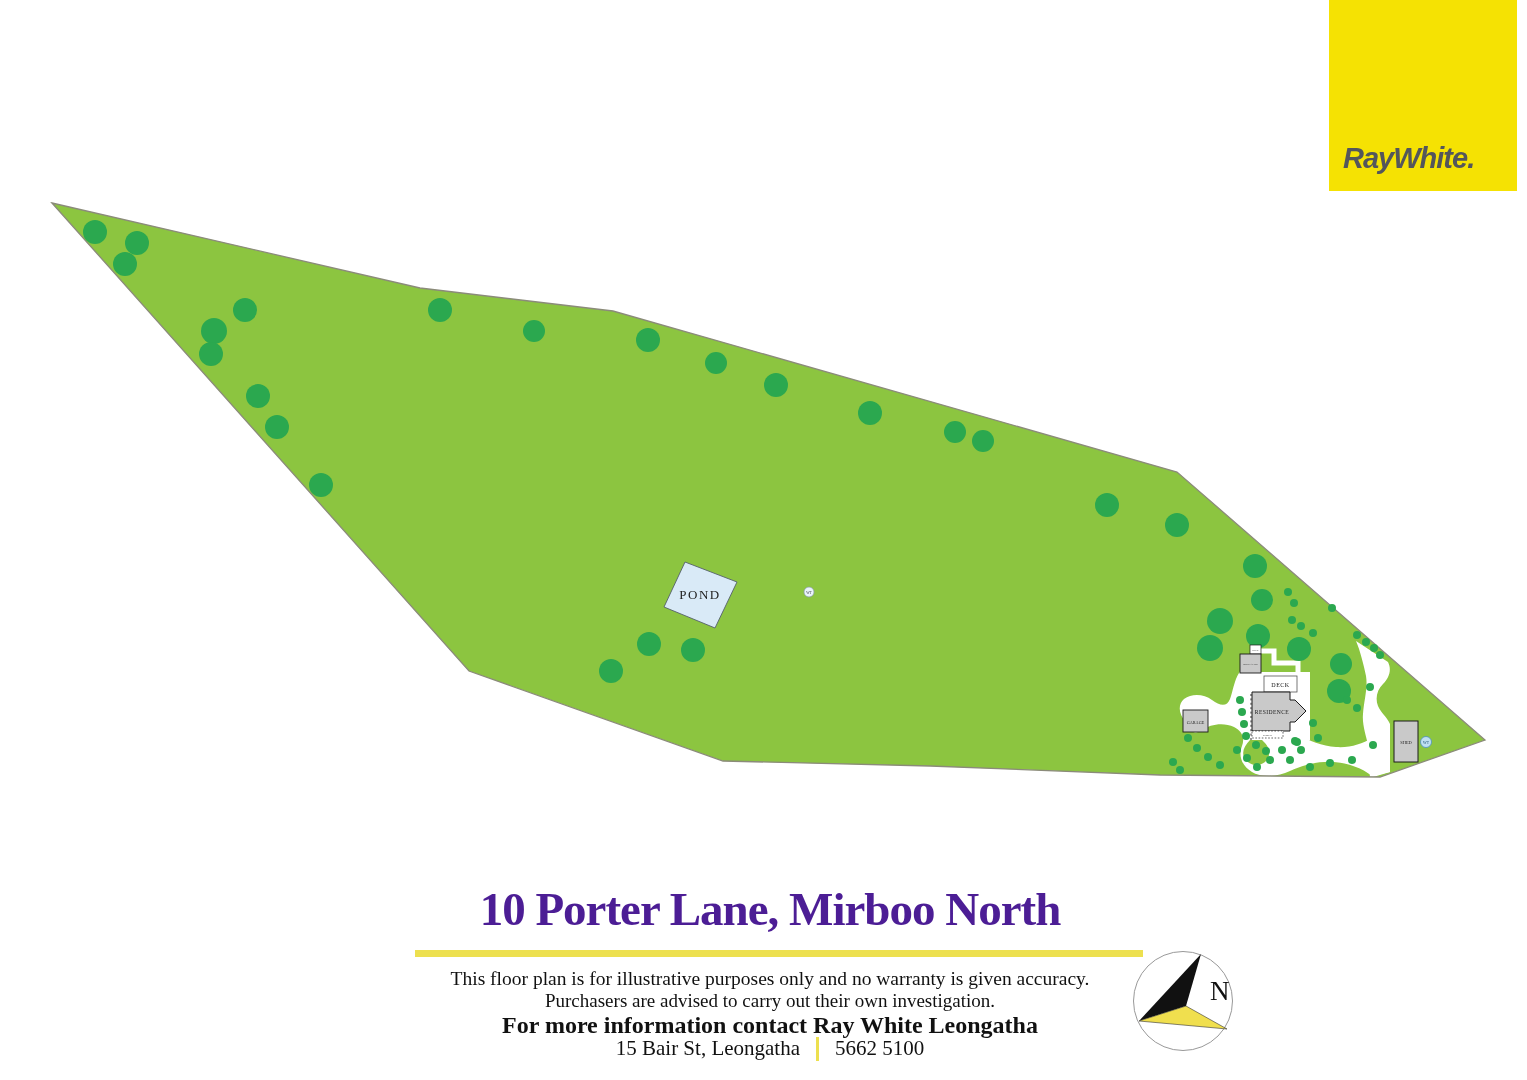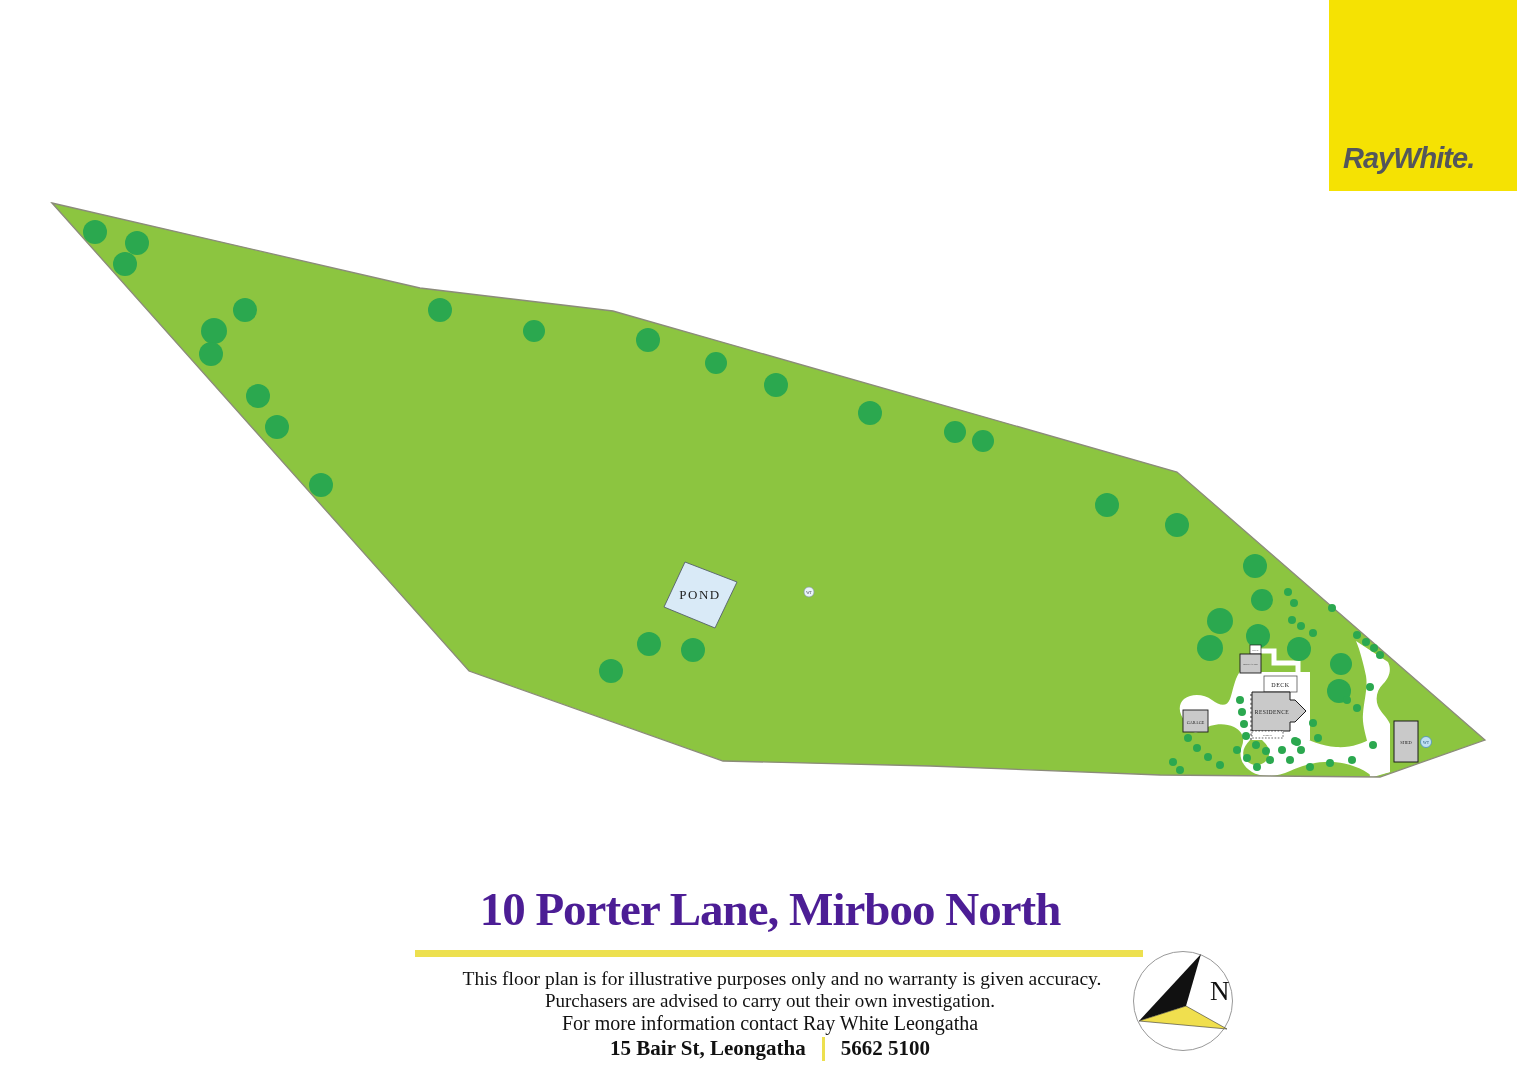--- a/index.html
+++ b/index.html
@@ -9,24 +9,24 @@
 
   
   .logo{position:absolute;left:1329px;top:0;width:188px;height:191px;background:var(--brand-yellow);}
   .logo .brand{position:absolute;left:14px;bottom:16px;font-family:"Liberation Sans",sans-serif;
         font-weight:bold;font-style:italic;font-size:29px;letter-spacing:-1px;color:var(--brand-gray);}
 
   
   .footer{position:absolute;left:320px;top:884px;width:900px;text-align:center;color:#111;}
   .footer .title{font-size:47px;font-weight:bold;letter-spacing:-1px;line-height:1.1;color:#4c1d95;}
   .accent-bar{position:absolute;left:415px;top:950px;width:728px;height:7px;background:var(--accent-yellow);}
-  .footer .l1{position:absolute;left:12px;top:84px;width:100%;font-size:19.5px;}
+  .footer .l1{position:absolute;left:0;top:84px;width:100%;font-size:19.5px;}
   .footer .l2{position:absolute;left:0;top:106px;width:100%;font-size:19px;}
-  .footer .l3{position:absolute;left:0;top:128px;width:100%;font-size:20px;font-weight:normal;}
-  .footer .l4{position:absolute;left:0;top:152px;width:100%;font-size:21px;font-weight:bold;
+  .footer .l3{position:absolute;left:0;top:128px;width:100%;font-size:24px;font-weight:bold;}
+  .footer .l4{position:absolute;left:0;top:152px;width:100%;font-size:21px;font-weight:normal;
               display:flex;align-items:center;justify-content:center;gap:16px;}
   .vdiv{display:inline-block;width:3px;height:24px;background:var(--accent-yellow);}
 
   .plan{position:absolute;left:0;top:0;}
 </style>
 </head>
 <body>
 
 <div class="page">
 

